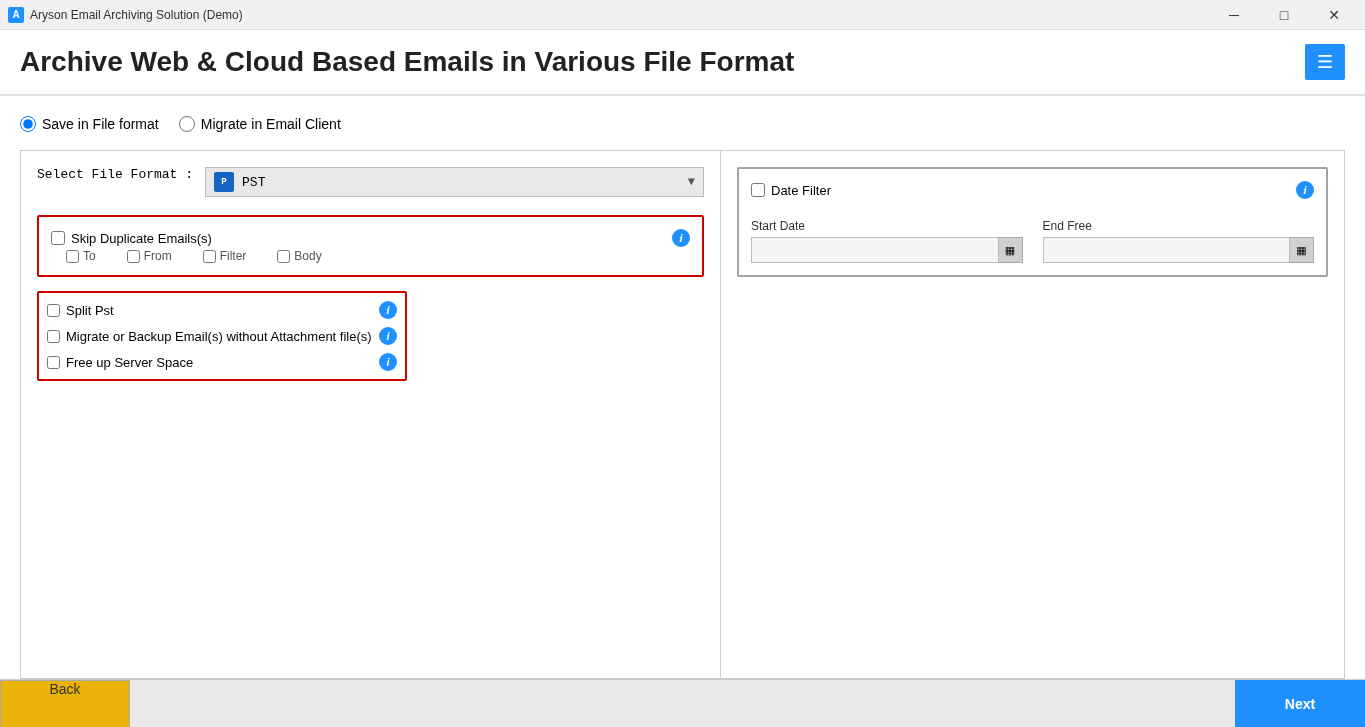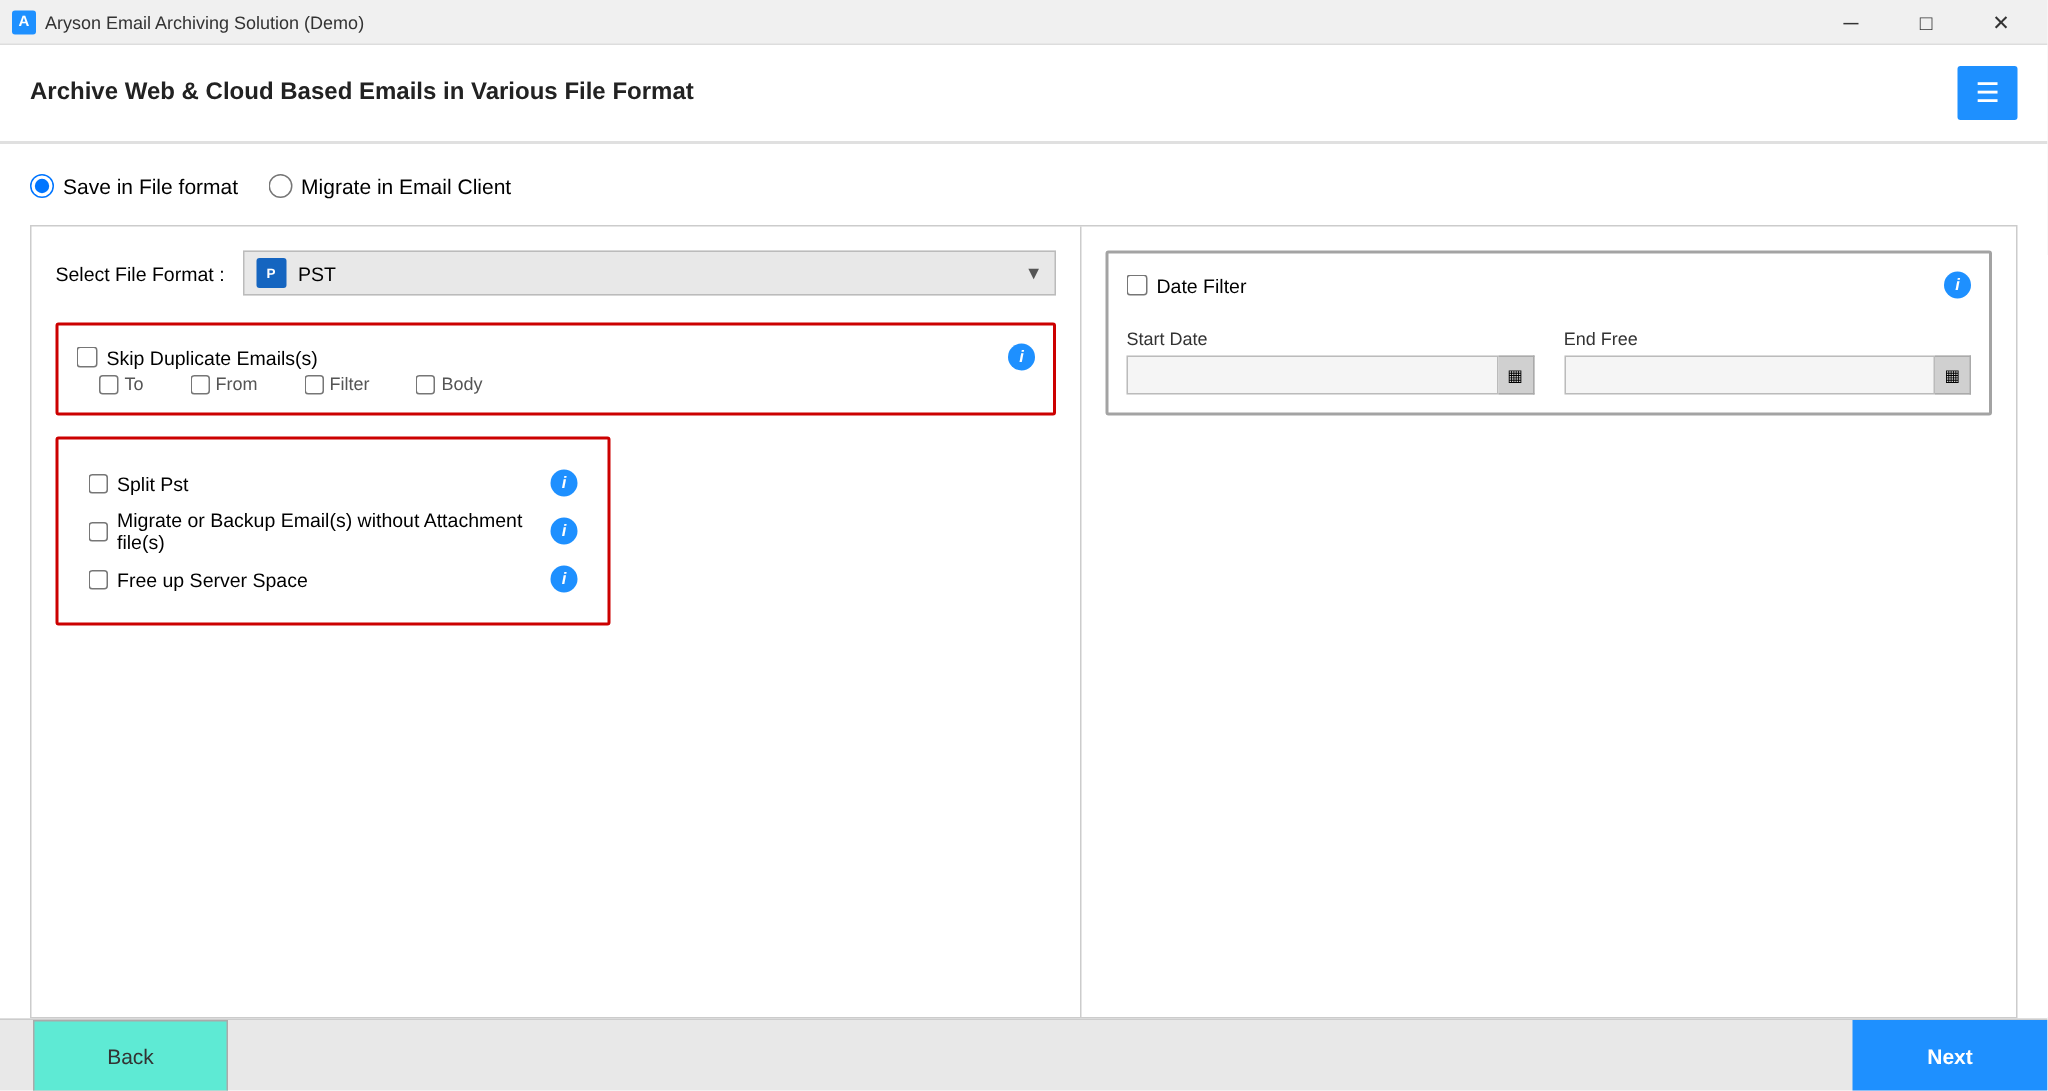--- a/index.html
+++ b/index.html
@@ -39,21 +39,21 @@
     .app-header {
       background: white;
       padding: 14px 20px;
       display: flex;
       align-items: center;
       justify-content: space-between;
       border-bottom: 2px solid #e0e0e0;
       flex-shrink: 0;
     }
     .app-title {
-      font-size: 16px;
+      font-size: 28px;
       font-weight: bold;
       color: #222;
     }
     .menu-icon-btn {
       width: 40px; height: 36px;
       background: #1e90ff;
       border: none; cursor: pointer;
       display: flex; align-items: center; justify-content: center;
       border-radius: 2px;
     }
@@ -107,23 +107,24 @@
     }
 
     .right-panel {
       flex: 1;
       padding: 16px;
     }
 
     
     .file-format-row {
       display: flex;
-      align-items: center;
+      align-items: flex-start;
       gap: 12px;
       margin-bottom: 4px;
+      font-family: Liberation Mono, monospace;
     }
     .file-format-label {
       font-size: 13px;
       white-space: nowrap;
     }
     .file-format-select {
       flex: 1;
       height: 30px;
       border: 1px solid #bbb;
       background: #e8e8e8;
@@ -202,21 +203,21 @@
 
     .section-header-row {
       display: flex;
       align-items: center;
       justify-content: space-between;
     }
 
     
     .options-section {
       border: 2px solid #cc0000;
-      padding: 20px;
+      padding: 8px;
       border-radius: 2px;
       width: 370px;
     }
     .option-row {
       display: flex;
       align-items: center;
       justify-content: space-between;
       margin-bottom: 8px;
     }
     .option-row:last-child { margin-bottom: 0; }
@@ -280,29 +281,28 @@
       height: 48px;
       background: #e8e8e8;
       border-top: 1px solid #ccc;
       display: flex;
       align-items: center;
       justify-content: space-between;
       padding: 0;
       flex-shrink: 0;
     }
     .back-btn {
-      background: #5eead4;
+      background: #eab308;
       border: 1px solid #aaa;
       height: 48px;
       width: 130px;
       font-size: 14px;
       cursor: pointer;
-      display: flex; align-items: center; justify-content: center;
+      display: flex; align-items: flex-start; justify-content: center;
       color: #333;
-      margin-left: 22px;
     }
     .next-btn {
       background: #1e90ff;
       border: none;
       height: 48px;
       width: 130px;
       font-size: 14px;
       font-weight: 600;
       cursor: pointer;
       color: white;

